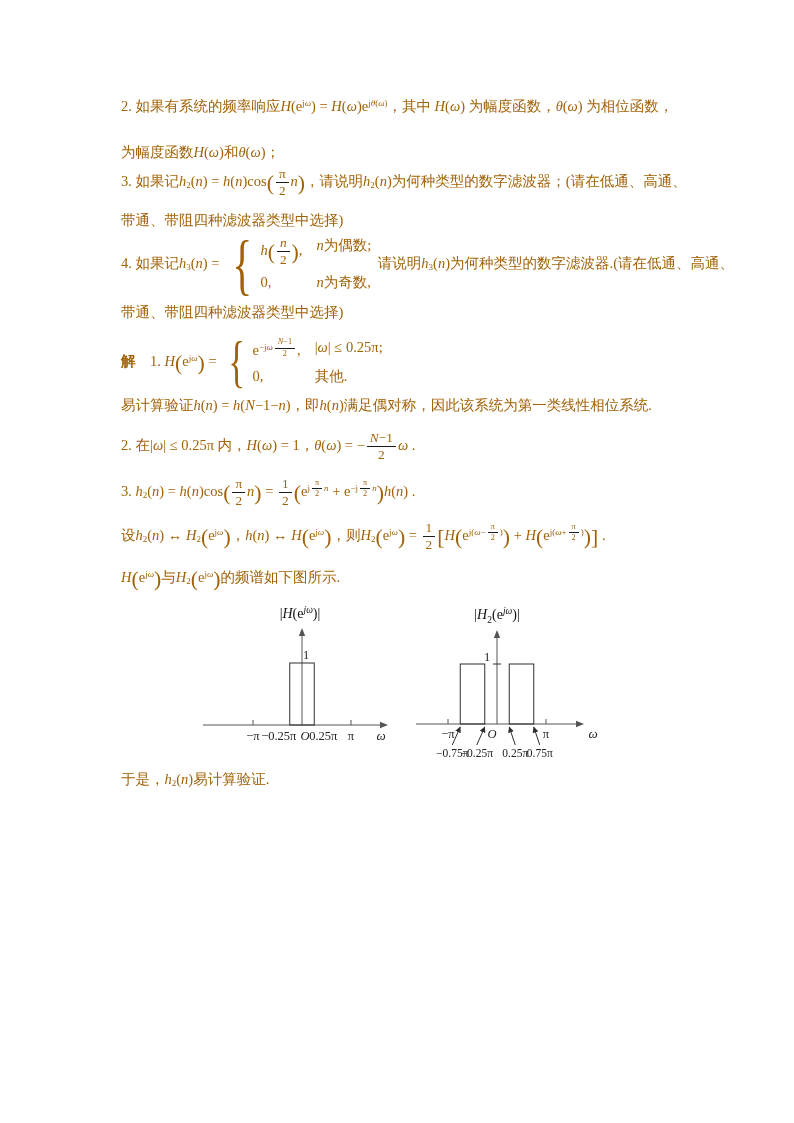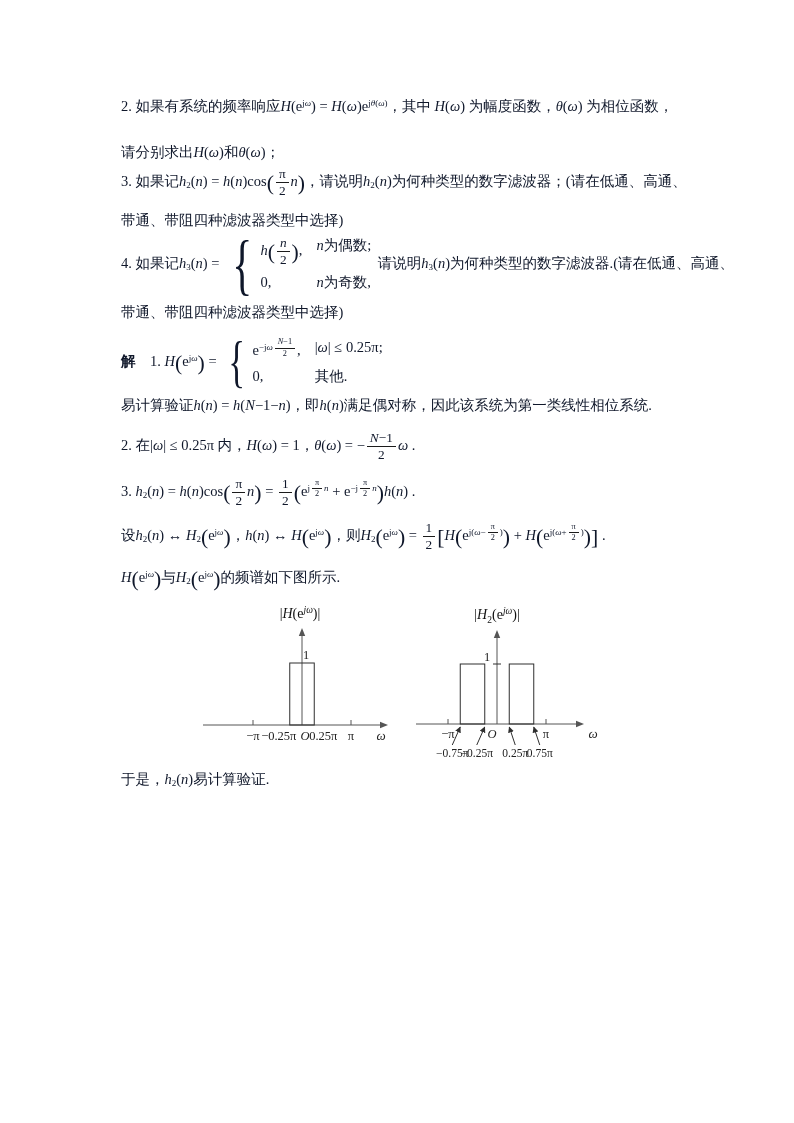--- a/index.html
+++ b/index.html
@@ -1,17 +1,17 @@
 <!DOCTYPE html>
 <html><head>
 <meta charset="utf-8">
 <style>
   html,body{margin:0;padding:0;background:#ffffff;}
   .page{position:relative;width:794px;height:1123px;background:#ffffff;overflow:hidden;
-        font-family:"Liberation Serif","DejaVu Serif",serif;color:#0f172a;}
+        font-family:"Liberation Serif","DejaVu Serif",serif;color:#a16207;}
   .line{position:absolute;left:121px;white-space:pre;font-size:14.5px;line-height:1.35;}
   .t{font-family:"Liberation Serif","DejaVu Serif",serif;}
   .b{font-weight:bold;}
   .v{font-style:italic;}
   .r{font-style:normal;}
   .sup{font-size:0.62em;vertical-align:0.55em;}
   .sub{font-size:0.62em;vertical-align:-0.25em;}
   .big{font-size:1.5em;vertical-align:-0.18em;font-weight:300;}
   .frac{display:inline-flex;flex-direction:column;align-items:center;vertical-align:middle;
         line-height:1.05;font-size:0.92em;margin:0 2px;text-align:center;}
@@ -22,21 +22,21 @@
   .cases .rows{display:inline-grid;grid-template-columns:auto auto;column-gap:14px;row-gap:6px;text-align:left;}
   .cases .cell{white-space:pre;}
   .plot{position:absolute;}
   .plot svg text{font-family:"Liberation Serif","DejaVu Serif",serif;}
 </style>
 </head>
 <body>
 
 <div class="page">
   <div class="line" style="top:97px"><span class="t">2. 如果有系统的频率响应</span><span class="v">H</span><span class="r">(e</span><span class="sup"><span class="r">j</span><span class="v">ω</span></span><span class="r">) = </span><span class="v">H</span><span class="r">(</span><span class="v">ω</span><span class="r">)e</span><span class="sup"><span class="r">j</span><span class="v">θ</span><span class="r">(</span><span class="v">ω</span><span class="r">)</span></span><span class="t">，其中 </span><span class="v">H</span><span class="r">(</span><span class="v">ω</span><span class="r">)</span><span class="t"> 为幅度函数，</span><span class="v">θ</span><span class="r">(</span><span class="v">ω</span><span class="r">)</span><span class="t"> 为相位函数，</span></div>
-  <div class="line" style="top:143px"><span class="t">请分别求出</span><span class="v">H</span><span class="r">(</span><span class="v">ω</span><span class="r">)</span><span class="t">和</span><span class="v">θ</span><span class="r">(</span><span class="v">ω</span><span class="r">)</span><span class="t">；</span></div>
+  <div class="line" style="top:143px"><span class="t">为幅度函数</span><span class="v">H</span><span class="r">(</span><span class="v">ω</span><span class="r">)</span><span class="t">和</span><span class="v">θ</span><span class="r">(</span><span class="v">ω</span><span class="r">)</span><span class="t">；</span></div>
   <div class="line" style="top:167px"><span class="t">3. 如果记</span><span class="v">h</span><span class="sub">2</span><span class="r">(</span><span class="v">n</span><span class="r">) = </span><span class="v">h</span><span class="r">(</span><span class="v">n</span><span class="r">)cos</span><span class="big">(</span><span class="frac"><span class="num"><span class="r">π</span></span><span class="den"><span class="r">2</span></span></span><span class="v">n</span><span class="big">)</span><span class="t">，请说明</span><span class="v">h</span><span class="sub">2</span><span class="r">(</span><span class="v">n</span><span class="r">)</span><span class="t">为何种类型的数字滤波器；(请在低通、高通、</span></div>
   <div class="line" style="top:211px"><span class="t">带通、带阻四种滤波器类型中选择)</span></div>
   <div class="line" style="top:231px"><span class="t">4. 如果记</span><span class="v">h</span><span class="sub">3</span><span class="r">(</span><span class="v">n</span><span class="r">) = </span><span class="cases"><span class="brace" style="font-size: 67.26px;">{</span><span class="rows"><span class="cell"><span class="v">h</span><span class="big">(</span><span class="frac"><span class="num"><span class="v">n</span></span><span class="den"><span class="r">2</span></span></span><span class="big">)</span><span class="r">,</span></span><span class="cell"><span class="v">n</span><span class="t">为偶数;</span></span><span class="cell"><span class="r">0,</span></span><span class="cell"><span class="v">n</span><span class="t">为奇数,</span></span></span></span><span class="t"> 请说明</span><span class="v">h</span><span class="sub">3</span><span class="r">(</span><span class="v">n</span><span class="r">)</span><span class="t">为何种类型的数字滤波器.(请在低通、高通、</span></div>
   <div class="line" style="top:303px"><span class="t">带通、带阻四种滤波器类型中选择)</span></div>
   <div class="line" style="top:334px"><span class="b">解</span><span class="t">　1. </span><span class="v">H</span><span class="big">(</span><span class="r">e</span><span class="sup"><span class="r">j</span><span class="v">ω</span></span><span class="big">)</span><span class="r"> = </span><span class="cases"><span class="brace" style="font-size: 56.64px;">{</span><span class="rows"><span class="cell"><span class="r">e</span><span class="sup"><span class="r">−j</span><span class="v">ω</span><span class="frac"><span class="num"><span class="v">N</span><span class="r">−1</span></span><span class="den"><span class="r">2</span></span></span></span><span class="r">,</span></span><span class="cell"><span class="r">|</span><span class="v">ω</span><span class="r">| ≤ 0.25π;</span></span><span class="cell"><span class="r">0,</span></span><span class="cell"><span class="t">其他.</span></span></span></span></div>
   <div class="line" style="top:396px"><span class="t">易计算验证</span><span class="v">h</span><span class="r">(</span><span class="v">n</span><span class="r">) = </span><span class="v">h</span><span class="r">(</span><span class="v">N</span><span class="r">−1−</span><span class="v">n</span><span class="r">)</span><span class="t">，即</span><span class="v">h</span><span class="r">(</span><span class="v">n</span><span class="r">)</span><span class="t">满足偶对称，因此该系统为第一类线性相位系统.</span></div>
   <div class="line" style="top:431px"><span class="t">2. 在</span><span class="r">|</span><span class="v">ω</span><span class="r">| ≤ 0.25π </span><span class="t">内，</span><span class="v">H</span><span class="r">(</span><span class="v">ω</span><span class="r">) = 1，</span><span class="v">θ</span><span class="r">(</span><span class="v">ω</span><span class="r">) = −</span><span class="frac"><span class="num"><span class="v">N</span><span class="r">−1</span></span><span class="den"><span class="r">2</span></span></span><span class="v">ω</span><span class="r"> .</span></div>
   <div class="line" style="top:477px"><span class="t">3. </span><span class="v">h</span><span class="sub">2</span><span class="r">(</span><span class="v">n</span><span class="r">) = </span><span class="v">h</span><span class="r">(</span><span class="v">n</span><span class="r">)cos</span><span class="big">(</span><span class="frac"><span class="num"><span class="r">π</span></span><span class="den"><span class="r">2</span></span></span><span class="v">n</span><span class="big">)</span><span class="r"> = </span><span class="frac"><span class="num"><span class="r">1</span></span><span class="den"><span class="r">2</span></span></span><span class="big">(</span><span class="r">e</span><span class="sup"><span class="r">j</span><span class="frac"><span class="num"><span class="r">π</span></span><span class="den"><span class="r">2</span></span></span><span class="v">n</span></span><span class="r"> + e</span><span class="sup"><span class="r">−j</span><span class="frac"><span class="num"><span class="r">π</span></span><span class="den"><span class="r">2</span></span></span><span class="v">n</span></span><span class="big">)</span><span class="v">h</span><span class="r">(</span><span class="v">n</span><span class="r">) .</span></div>
   <div class="line" style="top:521px"><span class="t">设</span><span class="v">h</span><span class="sub">2</span><span class="r">(</span><span class="v">n</span><span class="r">) ↔ </span><span class="v">H</span><span class="sub">2</span><span class="big">(</span><span class="r">e</span><span class="sup"><span class="r">j</span><span class="v">ω</span></span><span class="big">)</span><span class="t">，</span><span class="v">h</span><span class="r">(</span><span class="v">n</span><span class="r">) ↔ </span><span class="v">H</span><span class="big">(</span><span class="r">e</span><span class="sup"><span class="r">j</span><span class="v">ω</span></span><span class="big">)</span><span class="t">，则</span><span class="v">H</span><span class="sub">2</span><span class="big">(</span><span class="r">e</span><span class="sup"><span class="r">j</span><span class="v">ω</span></span><span class="big">)</span><span class="r"> = </span><span class="frac"><span class="num"><span class="r">1</span></span><span class="den"><span class="r">2</span></span></span><span class="big">[</span><span class="v">H</span><span class="big">(</span><span class="r">e</span><span class="sup"><span class="r">j(</span><span class="v">ω</span><span class="r">−</span><span class="frac"><span class="num"><span class="r">π</span></span><span class="den"><span class="r">2</span></span></span><span class="r">)</span></span><span class="big">)</span><span class="r"> + </span><span class="v">H</span><span class="big">(</span><span class="r">e</span><span class="sup"><span class="r">j(</span><span class="v">ω</span><span class="r">+</span><span class="frac"><span class="num"><span class="r">π</span></span><span class="den"><span class="r">2</span></span></span><span class="r">)</span></span><span class="big">)</span><span class="big">]</span><span class="r"> .</span></div>
   <div class="line" style="top:565px"><span class="v">H</span><span class="big">(</span><span class="r">e</span><span class="sup"><span class="r">j</span><span class="v">ω</span></span><span class="big">)</span><span class="t">与</span><span class="v">H</span><span class="sub">2</span><span class="big">(</span><span class="r">e</span><span class="sup"><span class="r">j</span><span class="v">ω</span></span><span class="big">)</span><span class="t">的频谱如下图所示.</span></div>

